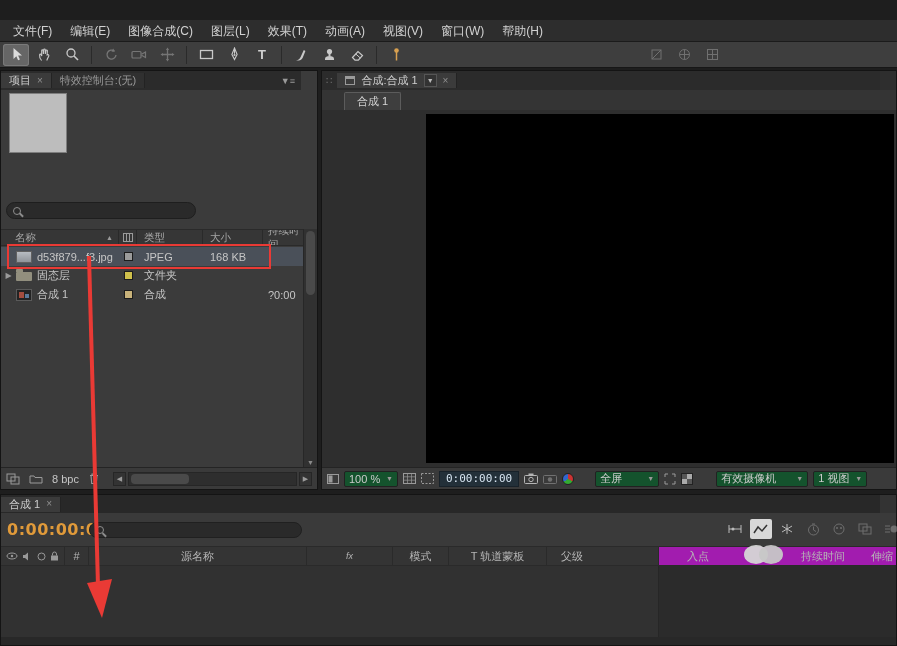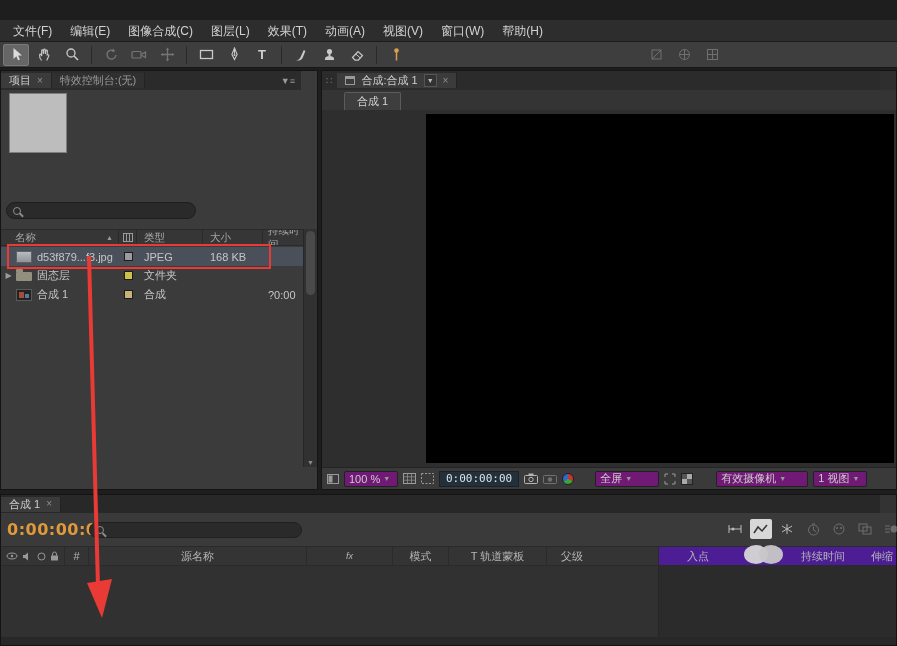--- a/index.html
+++ b/index.html
@@ -37,21 +37,21 @@
   .tabstrip{position:absolute;left:0;top:0;right:16px;height:19px;background:#2b2b2b;display:flex;align-items:center}
   .tab{display:flex;align-items:center;gap:6px;padding:0 8px;font-size:11px;background:#3b3b3b;
        color:#cfcfcf;border-right:1px solid #232323;white-space:nowrap}
   .tab.inactive{background:#303030;color:#989898}
   .tclose{color:#8f8f8f;font-size:10px;line-height:1}
   .panelmenu{margin-left:auto;display:flex;align-items:center;padding:0 6px;color:#9a9a9a;font-size:9px}
   .grip{display:flex;align-items:center;padding:0 4px;color:#6f6f6f;font-size:10px;letter-spacing:1px}
   .mag{width:8px;height:8px;border:1.5px solid #8d8d8d;border-radius:50%;position:relative;flex:none}
   .mag::after{content:'';position:absolute;width:5px;height:1.5px;background:#8d8d8d;
     transform:rotate(45deg);right:-4px;bottom:-2px}
-  .dd{display:flex;align-items:center;justify-content:flex-start;background:#701a75;
+  .dd{display:flex;align-items:center;justify-content:space-between;background:#14532d;
       border:1px solid #212121;border-radius:2px;height:16px;padding:0 4px;font-size:11px;color:#ccc;flex:none}
   .car{font-size:7px;color:#999;margin-left:3px}
 
   
   #projectPanel{left:0;top:70px;width:318px;height:420px}
   .pp-content{left:0;top:19px;right:0;bottom:22px;background:#3b3b3b}
   .pp-thumb{left:8px;top:3px;width:58px;height:60px;background:#bdbdbd;border:1px solid #7e7e7e}
   .pp-search{left:5px;top:112px;width:190px;height:17px;background:#2a2a2a;border:1px solid #1e1e1e;
     border-radius:9px;display:flex;align-items:center;padding-left:6px}
   .pp-header{left:0;top:139px;right:14px;height:17px;background:#363636;border-top:1px solid #2a2a2a;
@@ -127,21 +127,21 @@
   .tl-header{left:0;top:51px;right:0;height:20px;background:#343434;border-top:1px solid #2a2a2a;
     border-bottom:1px solid #2a2a2a;display:flex;align-items:stretch;font-size:11px;color:#b5b5b5}
   .th{display:flex;align-items:center;justify-content:center;border-right:1px solid #2a2a2a;overflow:hidden}
   .th.av{width:64px;justify-content:space-around;padding:0 3px}
   .th.hash{width:24px}
   .th.src{width:218px}
   .th.sw{width:86px;gap:14px}
   .th.mode{width:56px}
   .th.trk{width:98px}
   .th.par{width:112px;justify-content:flex-start;padding-left:14px}
-  .th.time{flex:1;position:relative;background:#4c1d95;border-right:none;justify-content:flex-start}
+  .th.time{flex:1;position:relative;background:#a21caf;border-right:none;justify-content:flex-start}
   .t-in{position:absolute;left:28px}
   .t-dur{position:absolute;left:142px}
   .t-str{position:absolute;left:212px}
   .fxlbl{font-size:9px;font-style:italic;color:#b5b5b5}
   .circlepair{position:absolute;left:743px;top:50px;width:46px;height:20px;z-index:5}
   .circlepair i{position:absolute;width:24px;height:19px;border-radius:50%;background:#d6d6d6;opacity:.95}
   .circlepair i:last-child{left:15px;background:#c7c7c7}
   .tl-body{left:0;top:71px;right:0;bottom:8px}
   .tl-left{position:absolute;left:0;top:0;bottom:0;width:658px;background:#313131;border-right:1px solid #262626}
   .tl-right{position:absolute;left:658px;top:0;bottom:0;right:0;background:#2b2b2b}
@@ -346,20 +346,46 @@
           <div class="c dur">?0:00</div>
         </div>
       </div>
 
       <div class="abs pp-vscroll">
         <div class="vthumb"></div>
         <div class="varrow">▼</div>
       </div>
     </div>
 
+    <div class="abs pp-footer">
+      <span class="fico">
+        <svg width="14" height="12">
+            <rect x="1" y="1" width="8" height="7" fill="none" stroke="#9a9a9a"></rect>
+            <rect x="5" y="4" width="8" height="7" fill="none" stroke="#9a9a9a"></rect>
+          </svg>
+      </span>
+      <span class="fico">
+        <svg width="14" height="11">
+            <path d="M1 3h4l1 1.5h7V10H1z" fill="none" stroke="#9a9a9a"></path>
+          </svg>
+      </span>
+      <span class="bpc">8 bpc</span>
+      <span class="fico">
+        <svg width="12" height="13">
+            <path d="M2 3.5h8M4 3.5V2h4v1.5M3 3.5l.7 8h4.6l.7-8" fill="none" stroke="#9a9a9a" stroke-width="1.1"></path>
+          </svg>
+      </span>
+      <div class="hscroll">
+        <span class="sbtn">◀</span>
+        <div class="track">
+            <div class="hthumb"></div>
+          </div>
+        <span class="sbtn">▶</span>
+      </div>
+    </div>
   </div>
 
   <div class="panel" id="compPanel">
     <div class="tabstrip">
       <span class="grip">∷</span>
       <div class="tab">
         <span class="cp-tabicon"></span>
         <span>合成:合成 1</span>
         <span class="cp-caret-box">
             <span>▼</span>

